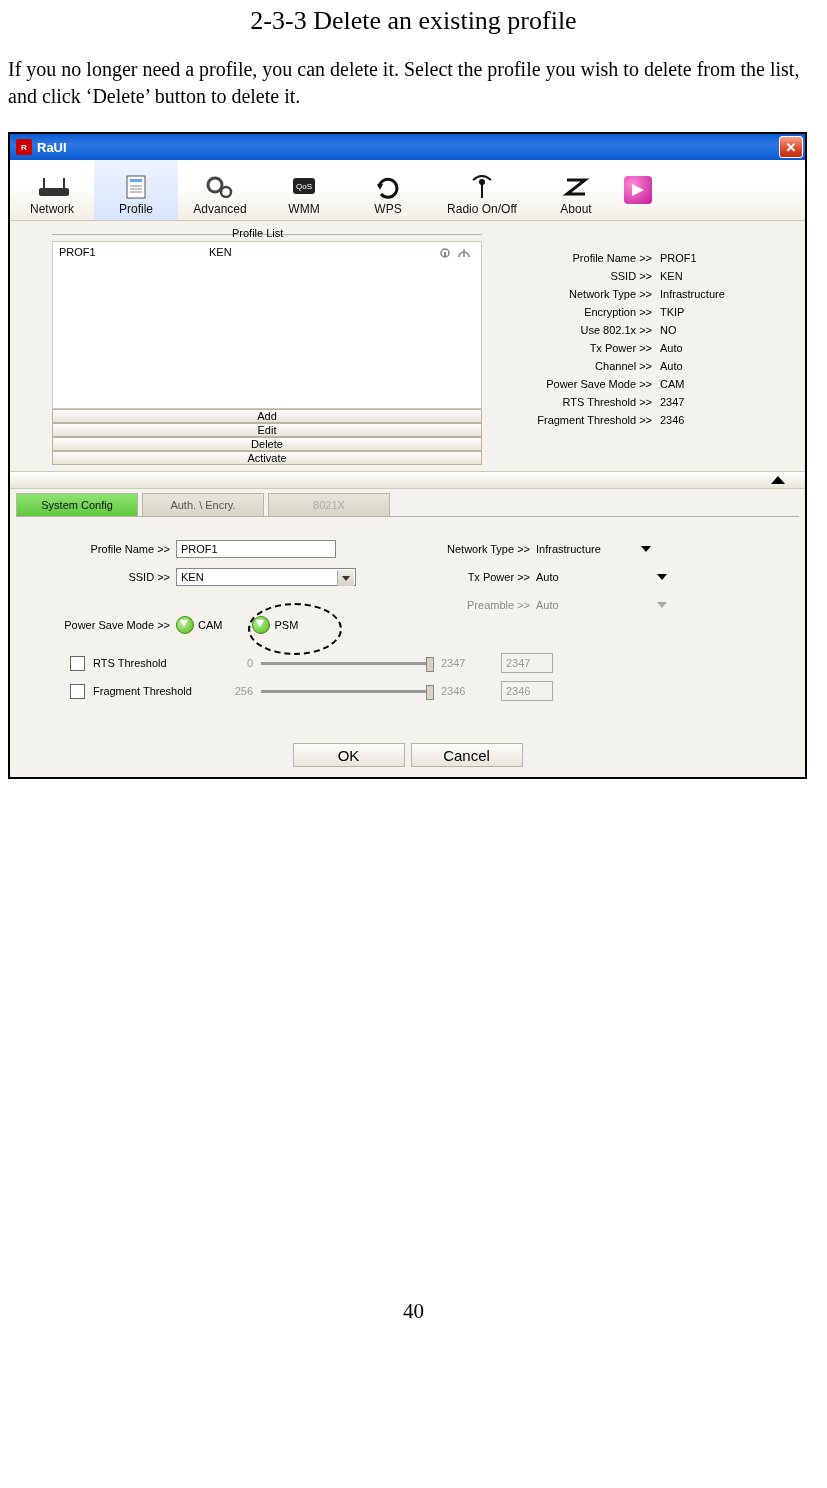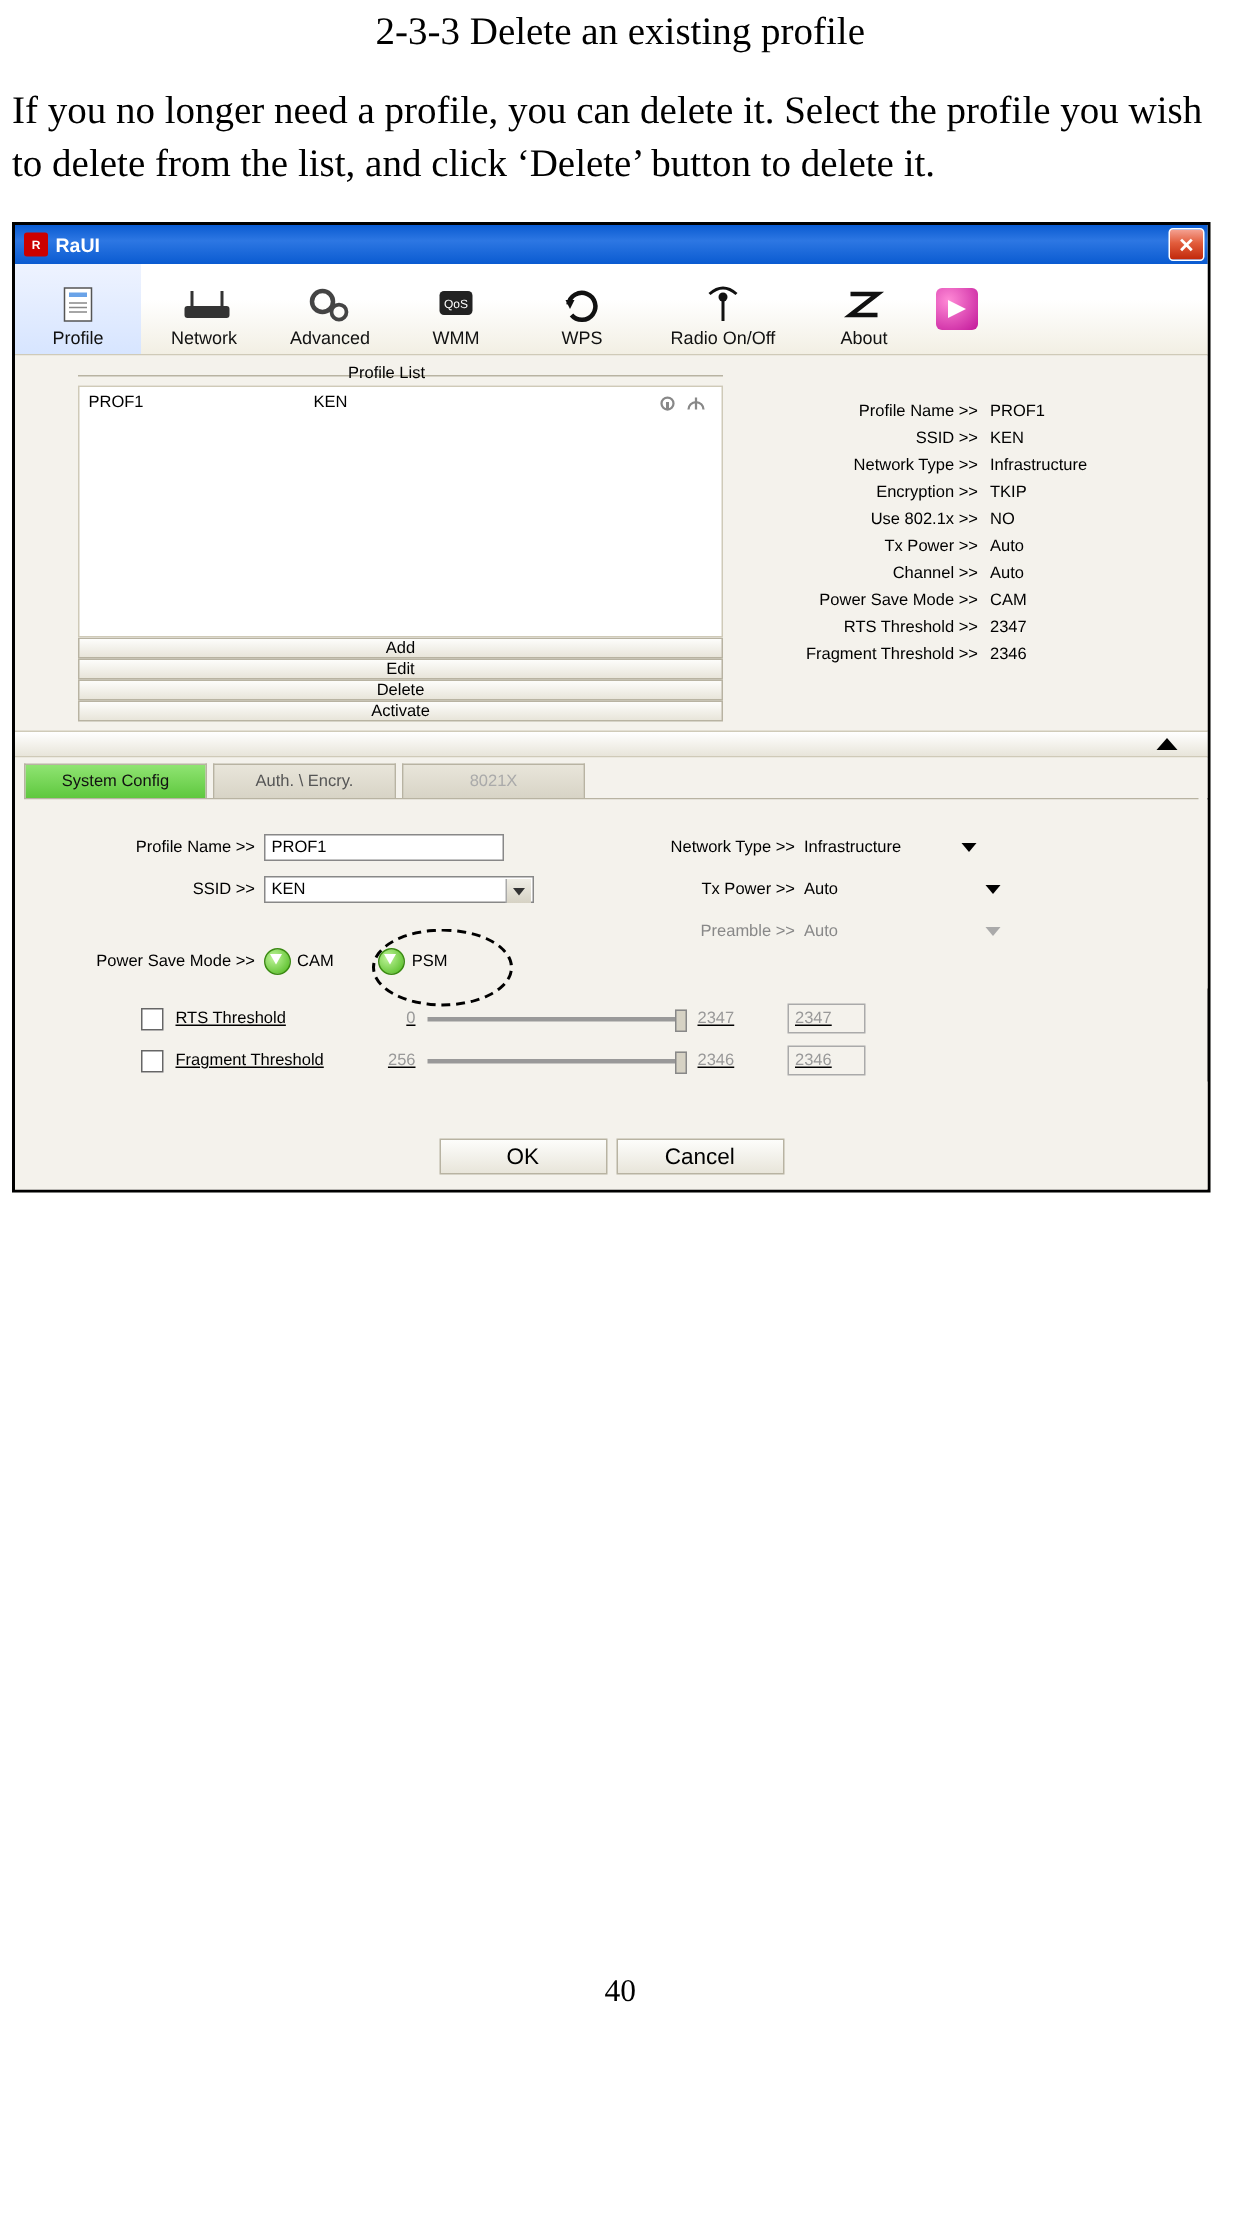--- a/index.html
+++ b/index.html
@@ -11,21 +11,21 @@
   }
   .page {
     padding: 2px 8px 8px 8px;
   }
   .heading {
     font-size: 26px;
     margin: 4px 0 20px 0;
     text-align: center;
   }
   .body-text {
-    font-size: 26px;
+    font-size: 20px;
     line-height: 1.35;
     margin-bottom: 22px;
   }
   .screenshot {
     border: 2px solid #000;
     width: 799px;
     font-family: Tahoma, Verdana, sans-serif;
     font-size: 11px;
     color: #000;
     background: #f4f2ec;
@@ -293,21 +293,21 @@
     display: flex; align-items: center; gap: 40px;
   }
   .tri {
     width: 0; height: 0;
     border-left: 5px solid transparent;
     border-right: 5px solid transparent;
     border-top: 6px solid #000;
   }
   .tri.gray { border-top-color: #aaa; }
   
-  .sliders { padding: 6px 20px 0 84px; text-decoration: underline; }
+  .sliders { padding: 6px 20px 0 60px; }
   .sliderrow { display: flex; align-items: center; height: 28px; font-size: 11px; }
   .chk {
     width: 13px; height: 13px; border: 1px solid #666; background: #fff; margin-right: 8px;
   }
   .sllabel { width: 130px; }
   .slmin { width: 30px; text-align: right; color: #999; padding-right: 8px; }
   .track {
     width: 170px; height: 3px; background: #999; position: relative; margin-right: 6px;
   }
   .thumb {
@@ -349,41 +349,41 @@
 
   <div class="screenshot rel-anchor">
 
     <div class="titlebar">
       <div class="logo">R</div>
       <div class="titlebar-text">RaUI</div>
       <div class="close-btn">✕</div>
     </div>
 
     <div class="toolbar">
+      <div class="tool">
+        <div class="tool-icon">
+          <svg width="40" height="26">
+              <rect x="5" y="14" width="30" height="8" rx="2" fill="#333"></rect>
+              <line x1="10" y1="14" x2="10" y2="4" stroke="#333" stroke-width="2"></line>
+              <line x1="30" y1="14" x2="30" y2="4" stroke="#333" stroke-width="2"></line>
+            </svg>
+        </div>
+        <div class="tool-label">Network</div>
+      </div>
       <div class="tool selected">
         <div class="tool-icon">
           <svg width="30" height="26">
               <rect x="6" y="2" width="18" height="22" fill="#fff" stroke="#555"></rect>
               <rect x="9" y="5" width="12" height="3" fill="#6aa3e8"></rect>
               <line x1="9" y1="12" x2="21" y2="12" stroke="#888"></line>
               <line x1="9" y1="15" x2="21" y2="15" stroke="#888"></line>
               <line x1="9" y1="18" x2="21" y2="18" stroke="#888"></line>
             </svg>
         </div>
         <div class="tool-label">Profile</div>
-      </div>
-      <div class="tool">
-        <div class="tool-icon">
-          <svg width="40" height="26">
-              <rect x="5" y="14" width="30" height="8" rx="2" fill="#333"></rect>
-              <line x1="10" y1="14" x2="10" y2="4" stroke="#333" stroke-width="2"></line>
-              <line x1="30" y1="14" x2="30" y2="4" stroke="#333" stroke-width="2"></line>
-            </svg>
-        </div>
-        <div class="tool-label">Network</div>
       </div>
       <div class="tool">
         <div class="tool-icon">
           <svg width="34" height="28">
               <circle cx="12" cy="12" r="7" fill="none" stroke="#444" stroke-width="3"></circle>
               <circle cx="23" cy="19" r="5" fill="none" stroke="#444" stroke-width="2.5"></circle>
             </svg>
         </div>
         <div class="tool-label">Advanced</div>
       </div>

